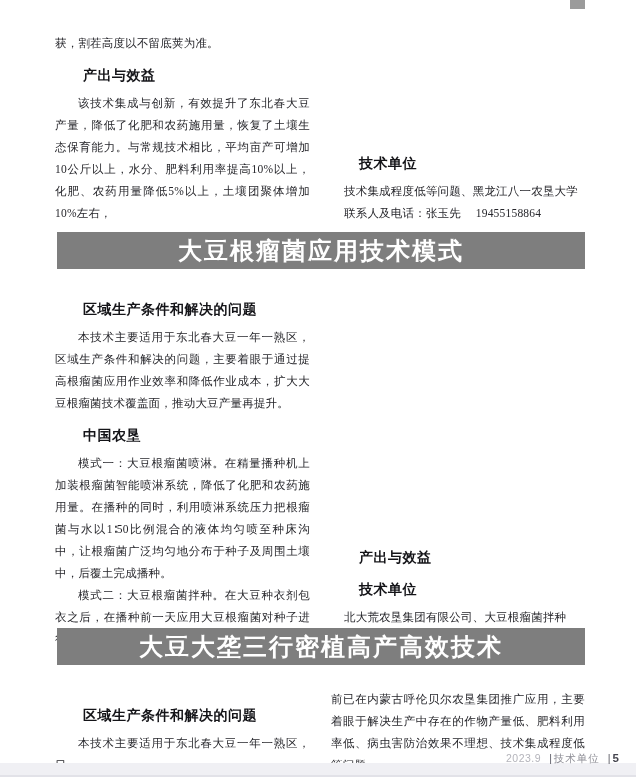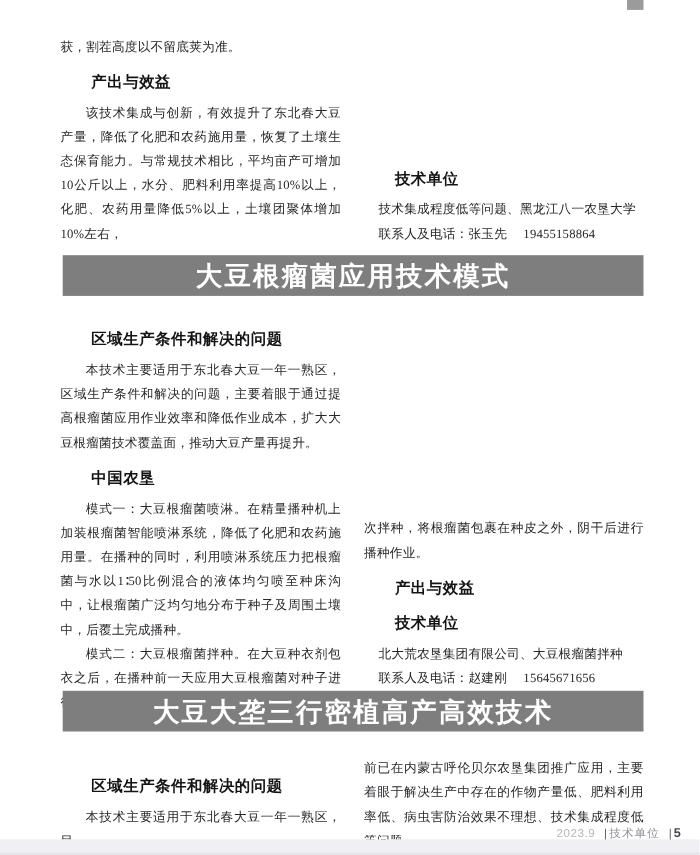--- a/index.html
+++ b/index.html
@@ -103,25 +103,23 @@
 
   <section class="sec sec-a1">
     <div class="col col-l">
       <h3 class="doc-heading">区域生产条件和解决的问题</h3>
       <p class="body indent follow">本技术主要适用于东北春大豆一年一熟区，区域生产条件和解决的问题，主要着眼于通过提高根瘤菌应用作业效率和降低作业成本，扩大大豆根瘤菌技术覆盖面，推动大豆产量再提升。</p>
       <h3 class="doc-heading">中国农垦</h3>
       <p class="body indent follow">模式一：大豆根瘤菌喷淋。在精量播种机上加装根瘤菌智能喷淋系统，降低了化肥和农药施用量。在播种的同时，利用喷淋系统压力把根瘤菌与水以1∶50比例混合的液体均匀喷至种床沟中，让根瘤菌广泛均匀地分布于种子及周围土壤中，后覆土完成播种。</p>
       <p class="body indent">模式二：大豆根瘤菌拌种。在大豆种衣剂包衣之后，在播种前一天应用大豆根瘤菌对种子进行二</p>
     </div>
     <div class="col col-r">
-      <p class="body">次拌种，将根瘤菌包裹在种皮之外，阴干后进行播种作业。</p>
       <h3 class="doc-heading">产出与效益</h3>
       <h3 class="doc-heading">技术单位</h3>
       <p class="body org-line follow">北大荒农垦集团有限公司、大豆根瘤菌拌种</p>
-      <p class="body org-line">联系人及电话：赵建刚　 15645671656</p>
       <p class="body contact-cont">沙天虹　 15945636099</p>
     </div>
   </section>
 
   <div class="banner banner-2">
     <span>大豆大垄三行密植高产高效技术</span>
   </div>
 
   <section class="sec sec-a2">
     <div class="col col-l">

